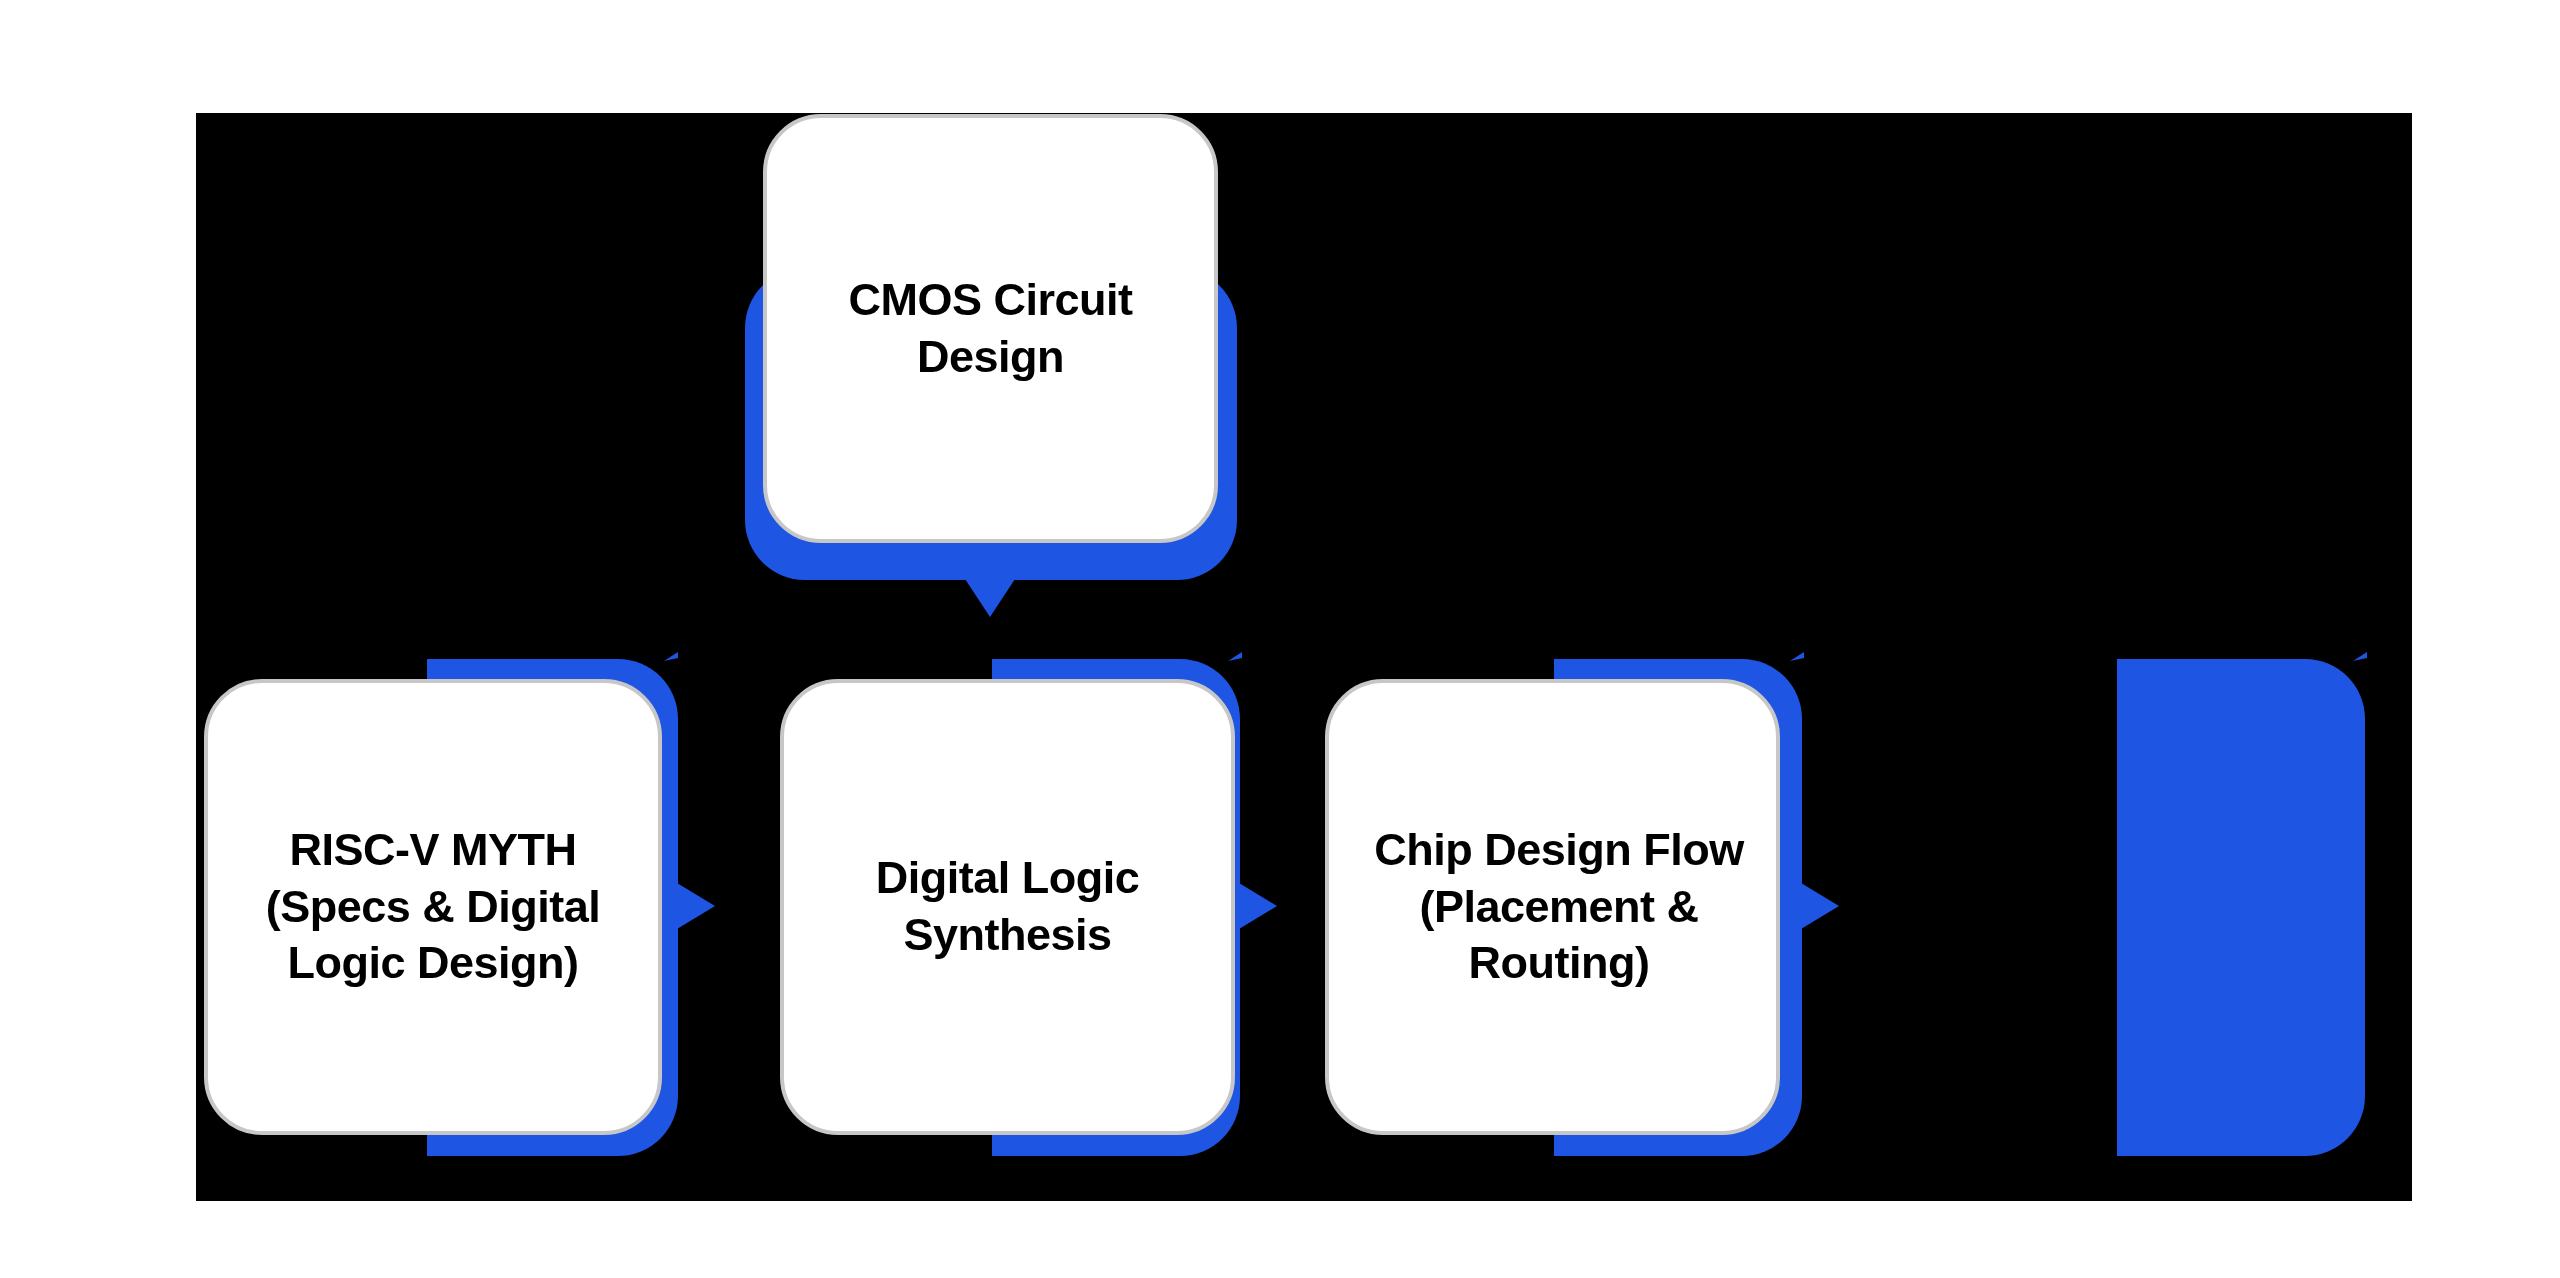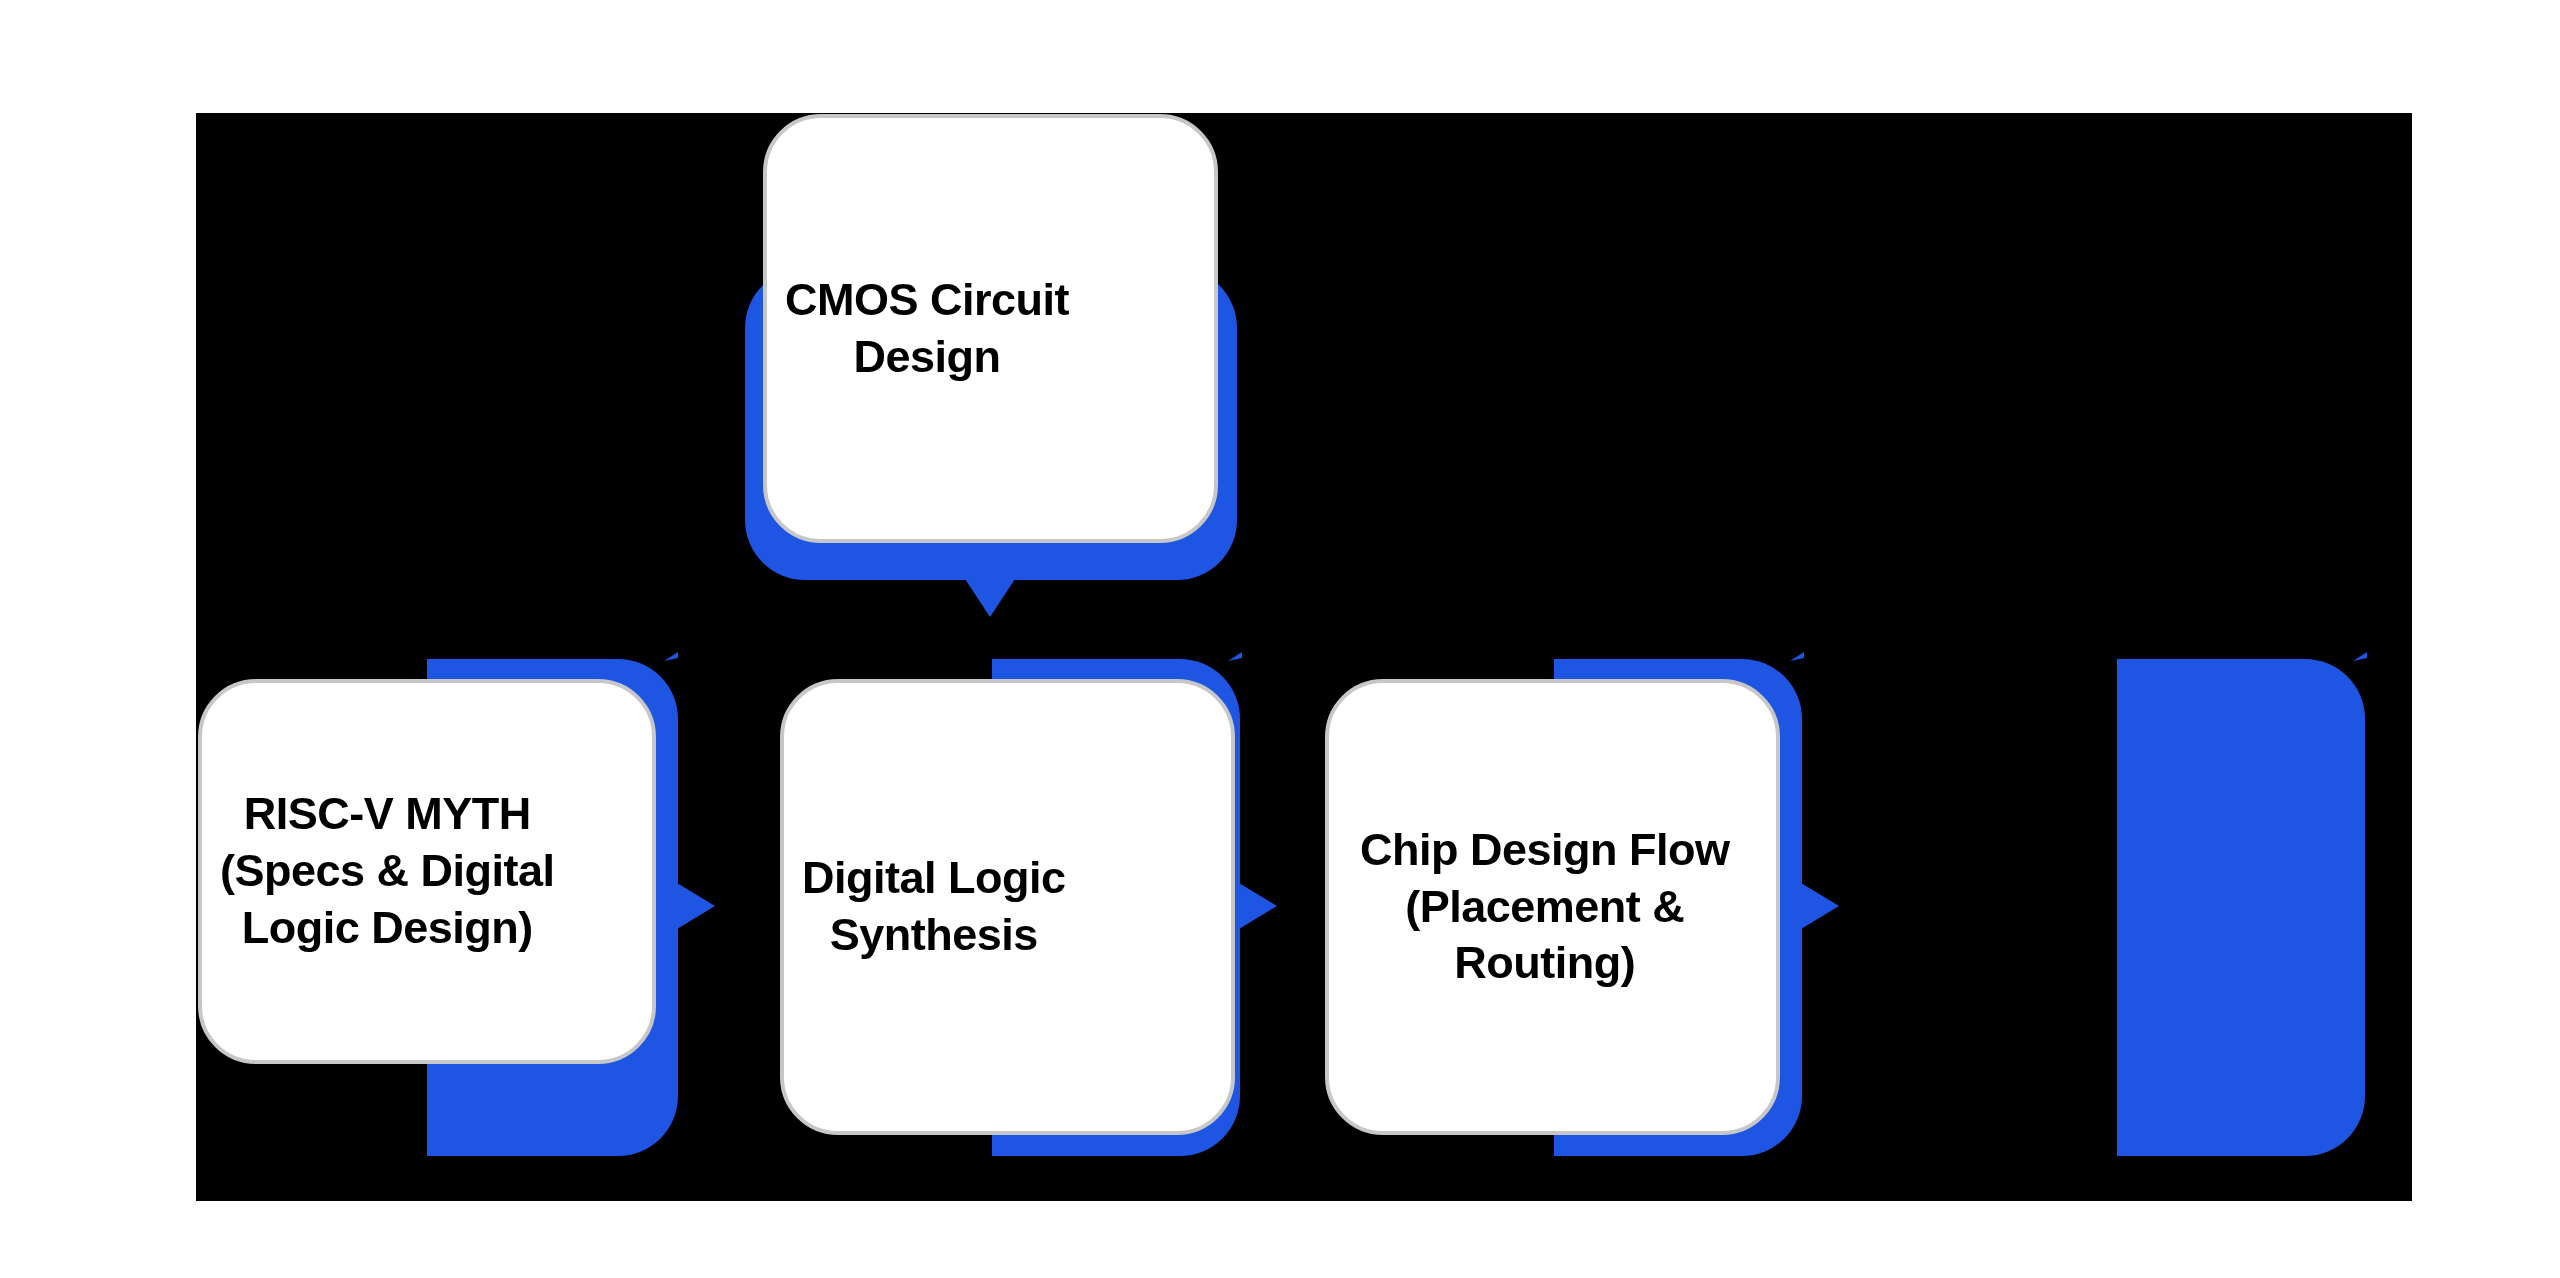--- a/index.html
+++ b/index.html
@@ -15,32 +15,32 @@
     left:196px;top:113px;width:2216px;height:1088px;
     background:var(--panel,#000000);
   }
   
   .card{
     position:absolute;
     background:var(--boxfill,#ffffff);
     border:4px solid var(--boxborder,#c7c7c7);
     border-radius:58px;
     box-sizing:border-box;
-    display:flex;align-items:center;
+    display:flex;align-items:center;justify-content:center;
     z-index:3;
   }
   .card .label{
     color:var(--text,#000000);
     font-size:45px;font-weight:700;
     line-height:1.26;letter-spacing:-0.5px;
     text-align:center;white-space:pre-line;
     padding:0 18px;
   }
   .card-cmos{left:763px;top:114px;width:455px;height:429px;}
-  .card-risc{left:198px;top:679px;width:458px;height:385px;}
+  .card-risc{left:204px;top:679px;width:458px;height:456px;}
   .card-dls {left:763px;top:679px;width:455px;height:456px;margin-left:17px;}
   .card-cdf {left:1325px;top:679px;width:455px;height:456px;padding-left:13px;}
   .card-pcb {left:1888px;top:679px;width:455px;height:456px;}
   
   .shadow{position:absolute;background:var(--accent,#1e55e2);z-index:2;}
   .shadow-row{top:659px;height:497px;border-radius:0 60px 60px 0;}
   .shadow-risc{left:427px;width:251px;}
   .shadow-dls {left:992px;width:248px;}
   .shadow-cdf {left:1554px;width:248px;}
   .shadow-pcb {left:2117px;width:248px;}

